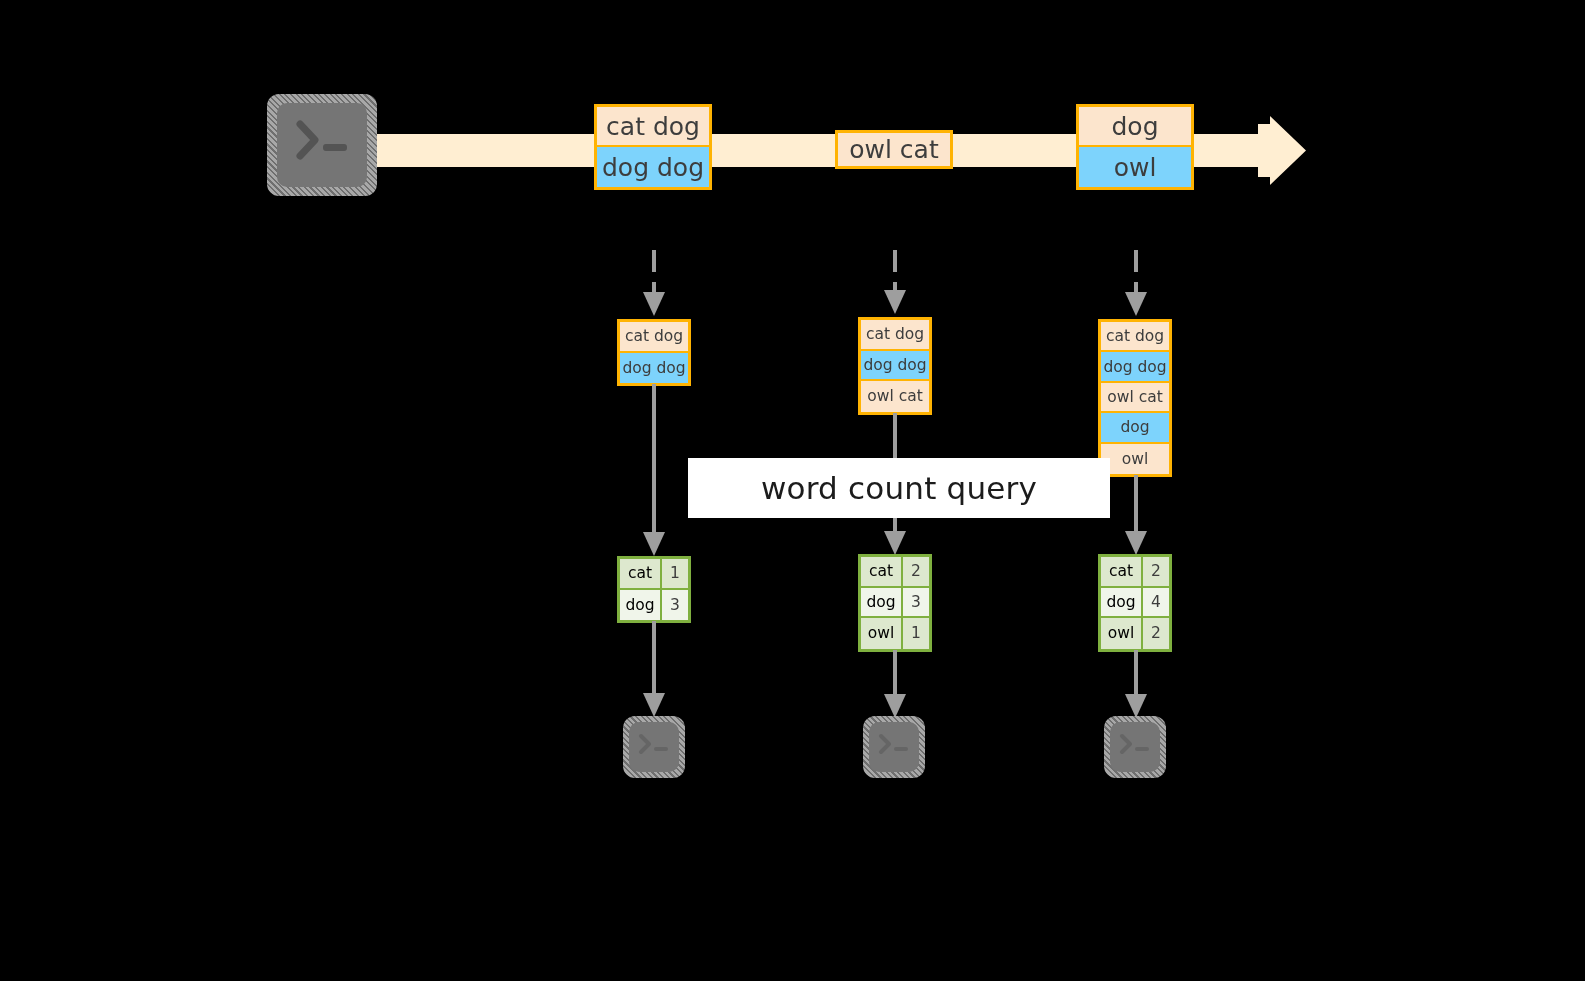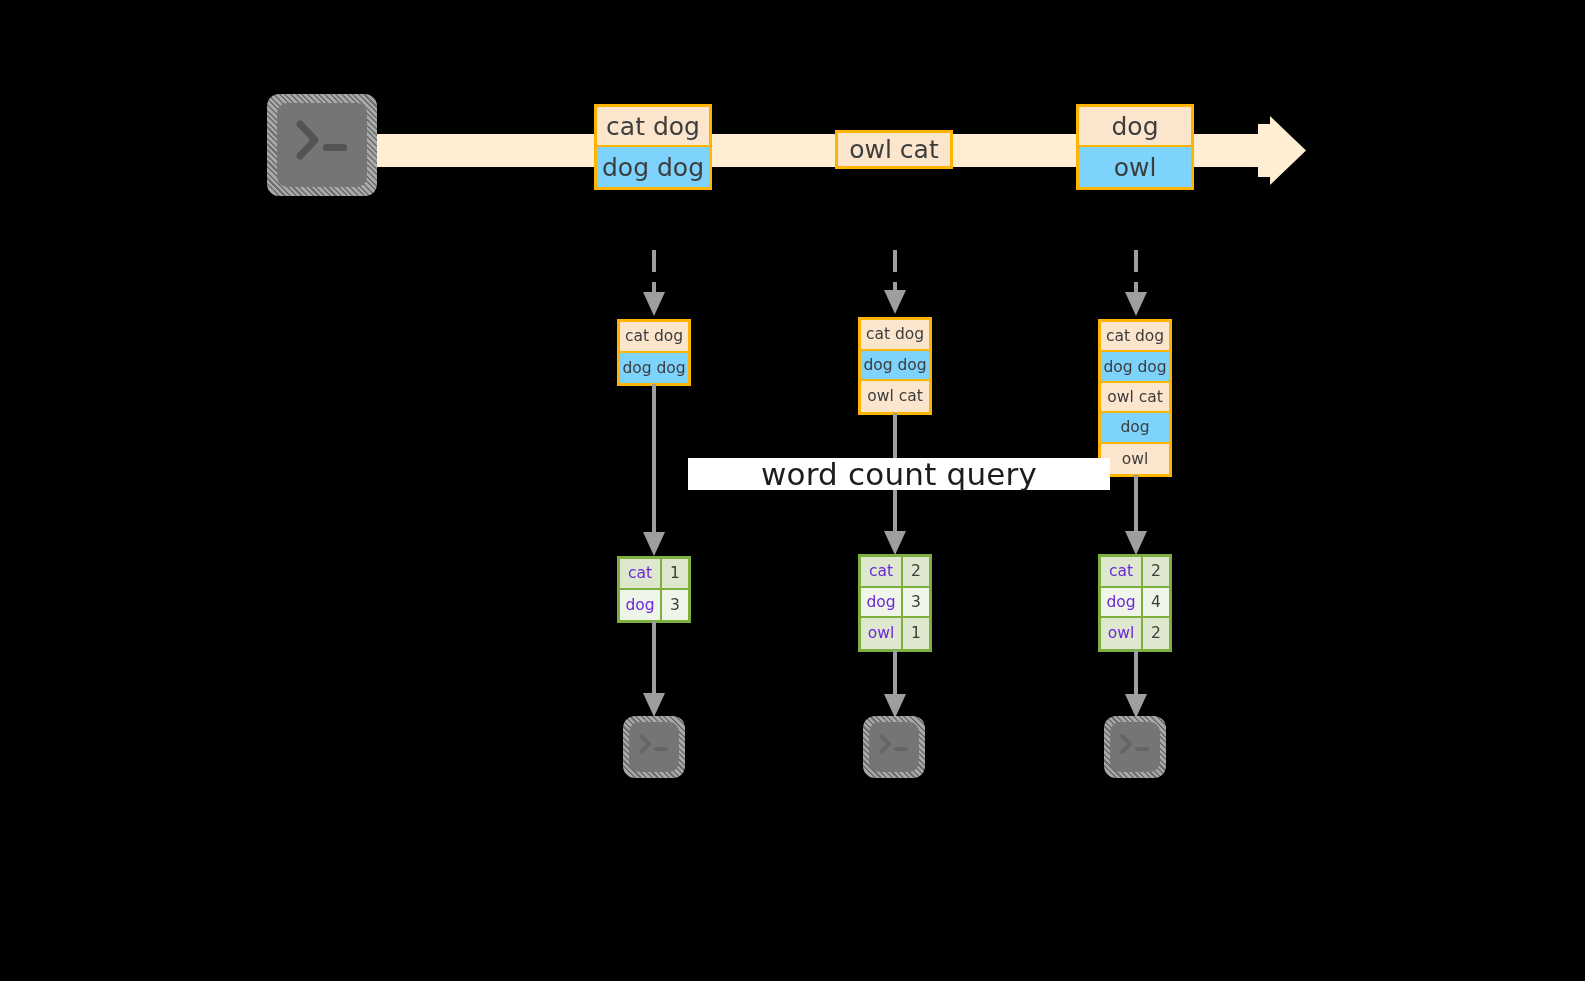--- a/index.html
+++ b/index.html
@@ -96,21 +96,21 @@
   }
   .res-row:last-child { border-bottom: none; }
   .res-row.dark  { background: #dde8ce; }
   .res-row.light { background: #f0f5ea; }
   .res-word {
     flex: 0 0 40px;
     display: flex;
     align-items: center;
     justify-content: center;
     font-size: 15.5px;
-    color: #6d28d9;
+    color: #000000;
     border-right: 2px solid #7fb03f;
   }
   .res-count {
     flex: 1 1 auto;
     display: flex;
     align-items: center;
     justify-content: center;
     font-size: 15.5px;
     color: #3d3d3d;
   }
@@ -281,17 +281,17 @@
   </svg>
   <div class="terminal" style="left:1104px; top:716px; width:62px; height:62px;">
     <div class="hatch"></div>
     <div class="face" style="left:6px; top:6px; right:6px; bottom:6px;"></div>
     <svg viewBox="0 0 62 62">
       <path d="M18 20 L26 28 L18 36" fill="none" stroke="#656565" stroke-width="4" stroke-linecap="round" stroke-linejoin="round"></path>
       <rect x="31" y="31" width="14" height="4" rx="2" fill="#656565"></rect>
     </svg>
   </div>
 
-  <div class="query-band" style="left:688px; top:458px; width:422px; height:32px;">
+  <div class="query-band" style="left:688px; top:458px; width:422px; height:60px;">
     <span>word count query</span>
   </div>
 
 </div>
 
 </body></html>

